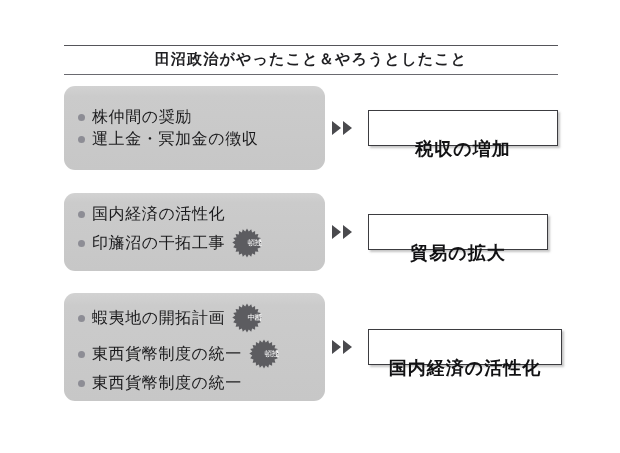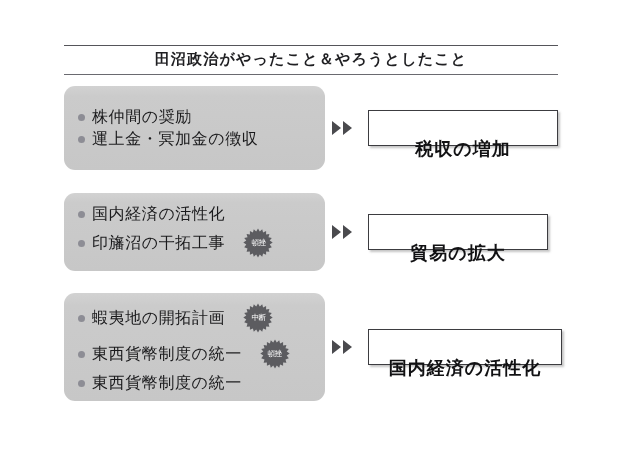--- a/index.html
+++ b/index.html
@@ -94,25 +94,25 @@
     font-size: 16px;
     color: #1a1a1c;
     letter-spacing: 0.6px;
   }
 
   
   .stamp {
     position: relative;
     width: 30px;
     height: 30px;
-    margin-left: 18px;
+    margin-left: 7px;
     flex: 0 0 auto;
     display: inline-flex;
     align-items: center;
-    justify-content: center;
+    justify-content: flex-end;
   }
   .stamp svg {
     position: absolute;
     left: 0;
     top: 0;
     width: 30px;
     height: 30px;
     display: block;
   }
   .stamp-label {

